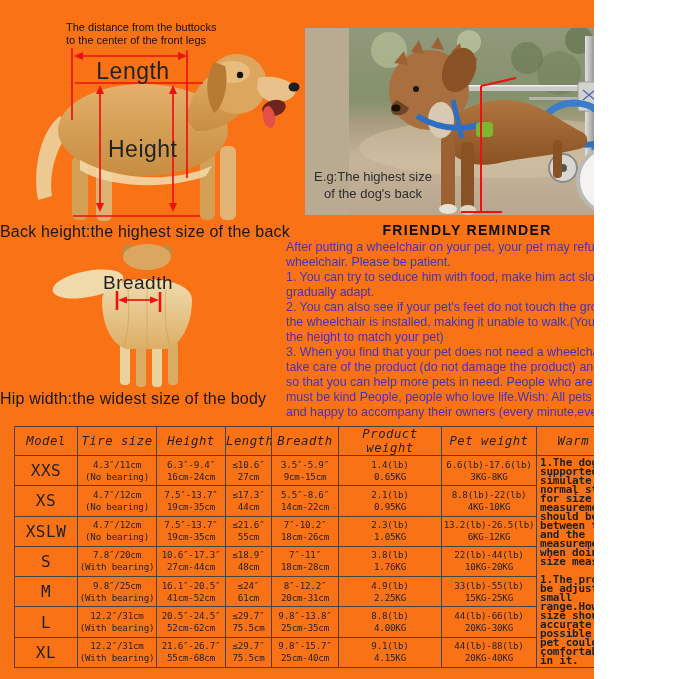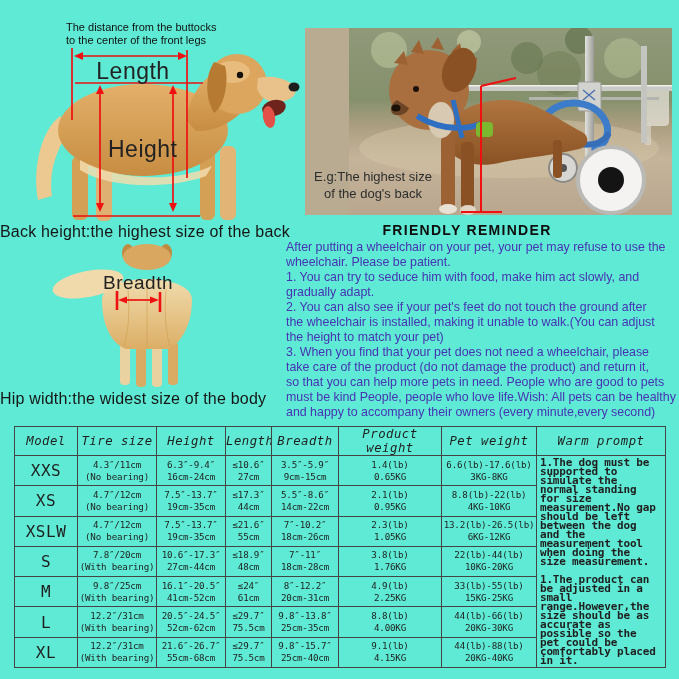--- a/index.html
+++ b/index.html
@@ -1,16 +1,16 @@
 <!DOCTYPE html>
 <html><head>
 <meta charset="utf-8">
 <style>
   html,body{margin:0;padding:0;background:#fff;}
-  #page{position:relative;width:679px;height:679px;background:#5eead4;overflow:hidden;
+  #page{position:relative;width:594px;height:679px;background:#f97316;overflow:hidden;
         font-family:"Liberation Sans", sans-serif;color:#1b1b1b;
         --red:#ee1111; --purple:#4733b3; --ink:#1f1f1f; --tborder:#444;}
   .abs{position:absolute;}
   .pre{white-space:pre-line;}
 
   
   .note{font-size:11px;line-height:12.5px;color:#111;}
   .dim-label{font-size:23px;color:#222;letter-spacing:.5px;}
   .dim-label.small{font-size:19px;}
   .caption{font-size:16px;color:#161616;text-align:left;letter-spacing:.2px;}

